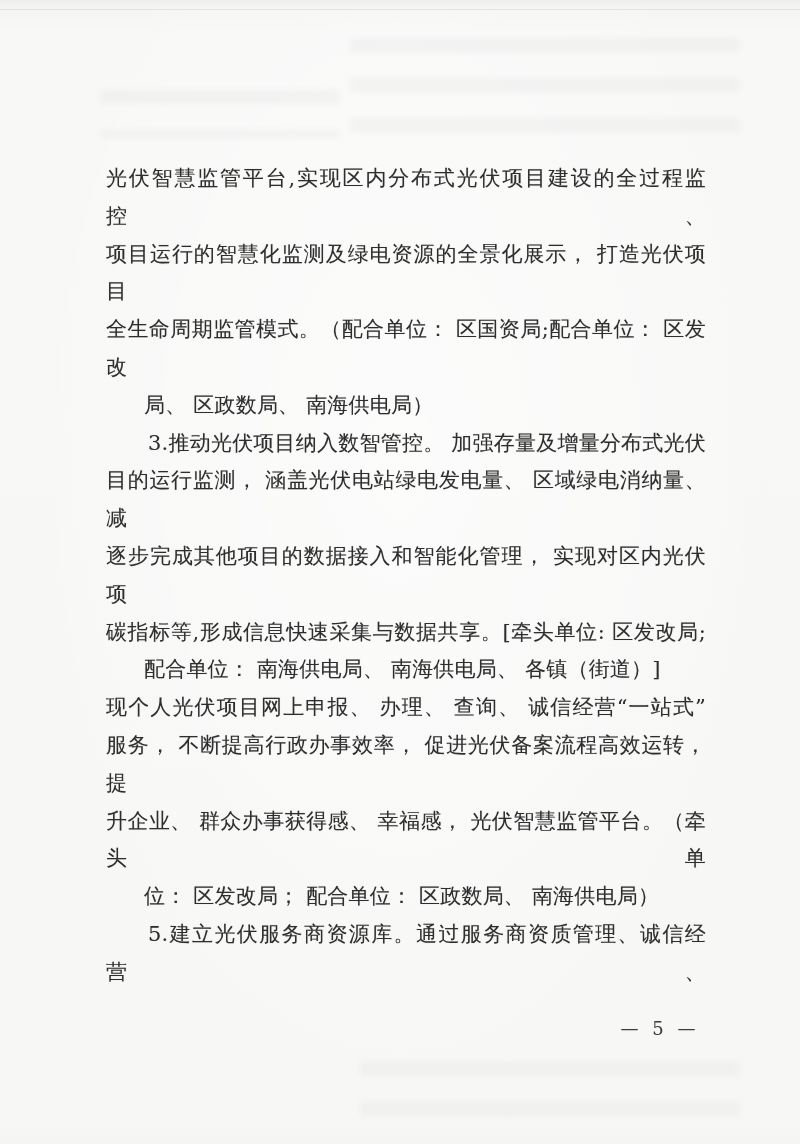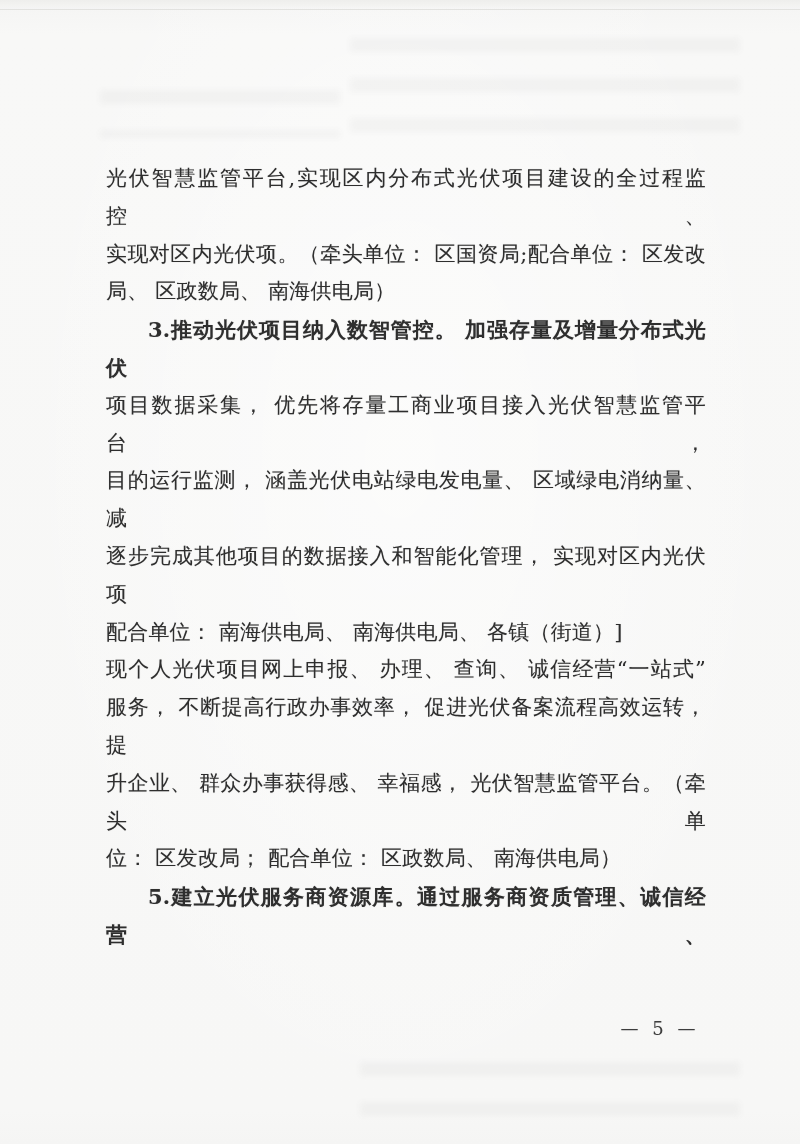--- a/index.html
+++ b/index.html
@@ -55,24 +55,24 @@
     text-shadow: 0 0 1px rgba(70,70,70,0.28);
     letter-spacing: 0.2px;
   }
   .line {
     text-align: justify;
     text-align-last: justify;
     white-space: normal;
   }
   .line.indent {
     text-indent: 2em;
-    font-weight: bold;
   }
   .line.last {
     text-align-last: left;
+    margin-left: 38px;
   }
   .page-number {
     position: absolute;
     left: 612px;
     top: 1018px;
     width: 96px;
     text-align: center;
     font-size: 18px;
     letter-spacing: 4px;
     color: #3d3d3d;
@@ -85,27 +85,28 @@
 <div class="page">
 
   <div class="scan-top-edge"></div>
   <div class="ghost g1"></div>
   <div class="ghost g2"></div>
   <div class="ghost g3"></div>
 
   <div class="textblock">
 
     <div class="line">光伏智慧监管平台,实现区内分布式光伏项目建设的全过程监控、</div>
-    <div class="line">实现对区内光伏项。（牵头单位： 区国资局;配合单位： 区发改</div>
+    <div class="line">项目运行的智慧化监测及绿电资源的全景化展示， 打造光伏项目</div>
+    <div class="line">全生命周期监管模式。（配合单位： 区国资局;配合单位： 区发改</div>
     <div class="line last">局、 区政数局、 南海供电局）</div>
 
     <div class="line indent">3.推动光伏项目纳入数智管控。 加强存量及增量分布式光伏</div>
-    <div class="line">项目数据采集， 优先将存量工商业项目接入光伏智慧监管平台，</div>
     <div class="line">目的运行监测， 涵盖光伏电站绿电发电量、 区域绿电消纳量、 减</div>
     <div class="line">逐步完成其他项目的数据接入和智能化管理， 实现对区内光伏项</div>
+    <div class="line">碳指标等,形成信息快速采集与数据共享。[牵头单位: 区发改局;</div>
     <div class="line last">配合单位： 南海供电局、 南海供电局、 各镇（街道）]</div>
 
     <div class="line">现个人光伏项目网上申报、 办理、 查询、 诚信经营“一站式”</div>
     <div class="line">服务， 不断提高行政办事效率， 促进光伏备案流程高效运转， 提</div>
     <div class="line">升企业、 群众办事获得感、 幸福感， 光伏智慧监管平台。（牵头单</div>
     <div class="line last">位： 区发改局； 配合单位： 区政数局、 南海供电局）</div>
 
     <div class="line indent">5.建立光伏服务商资源库。通过服务商资质管理、诚信经营、</div>
 
   </div>

